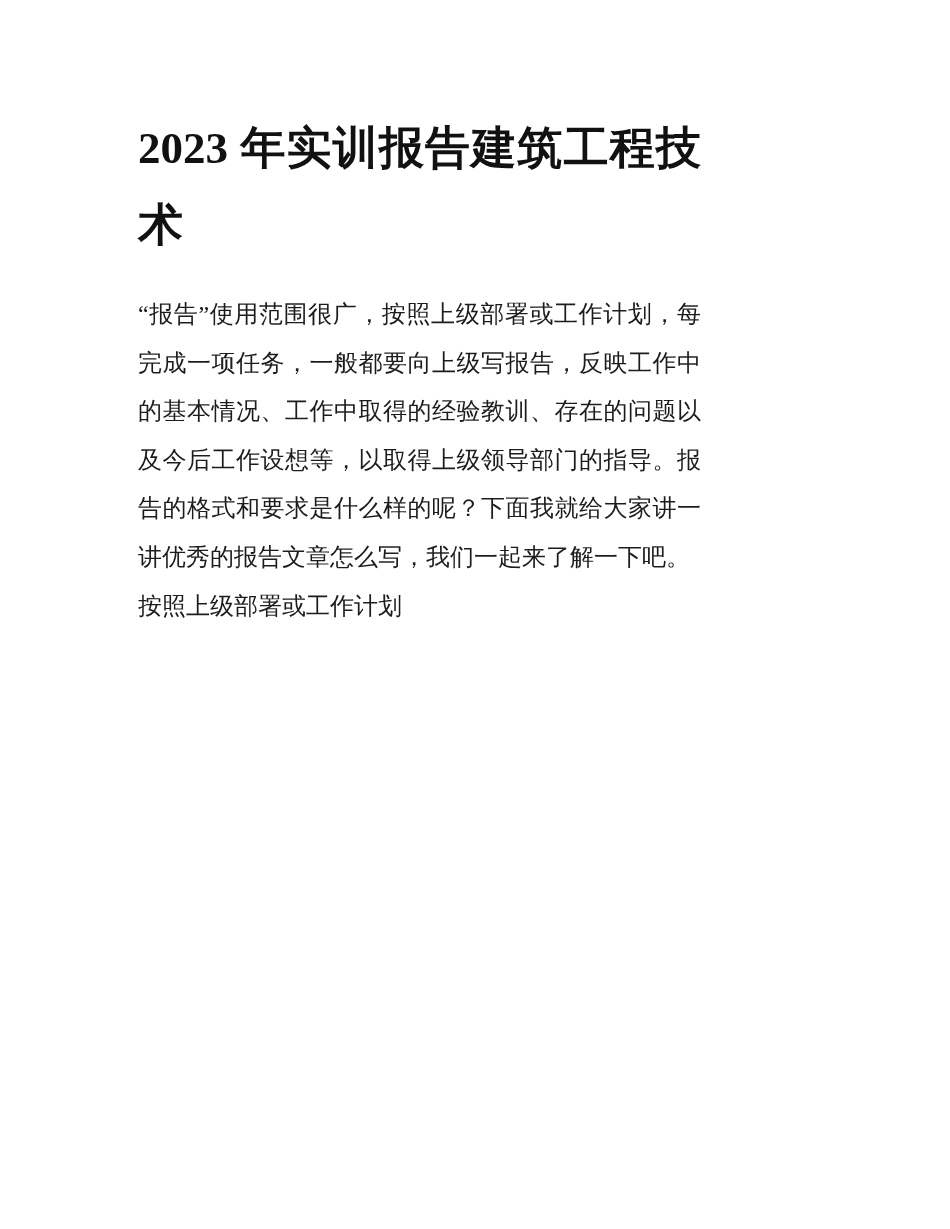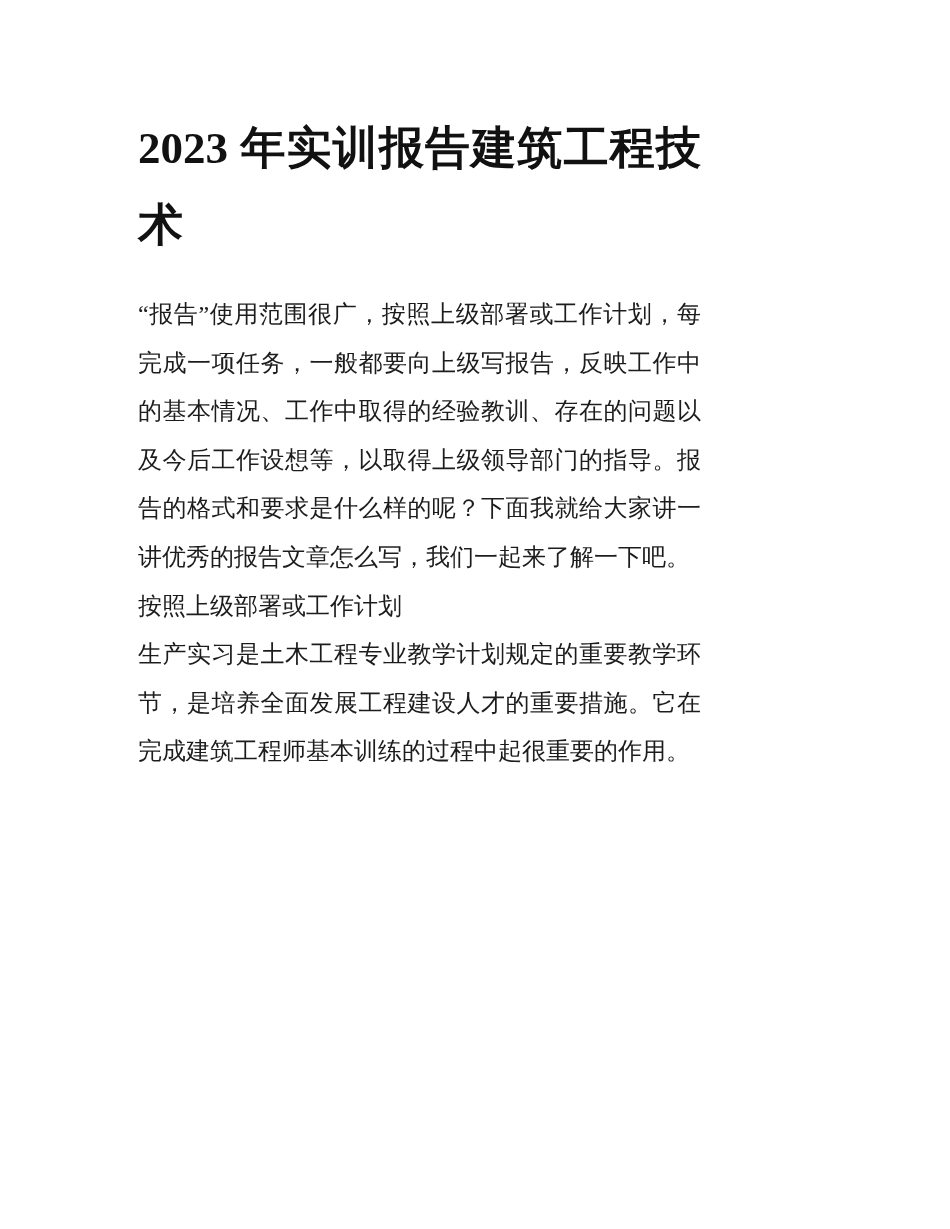--- a/index.html
+++ b/index.html
@@ -55,16 +55,15 @@
 
 <div class="page">
 
   <h1 class="doc-title">
     <span class="title-line title-line-stretch">2023 年实训报告建筑工程技术</span>
   </h1>
 
   <div class="doc-body">
     <p class="body-para">“报告”使用范围很广，按照上级部署或工作计划，每完成一项任务，一般都要向上级写报告，反映工作中的基本情况、工作中取得的经验教训、存在的问题以及今后工作设想等，以取得上级领导部门的指导。报告的格式和要求是什么样的呢？下面我就给大家讲一讲优秀的报告文章怎么写，我们一起来了解一下吧。</p>
     <p class="body-para">按照上级部署或工作计划</p>
-    <p class="body-para">生产实习是土木工程专业教学计划规定的重要教学环节，是培养全面发展工程建设人才的重要措施。它在完成建筑工程师基本训练的过程中起很重要的作用。</p>
   </div>
 
 </div>
 
 </body></html>

